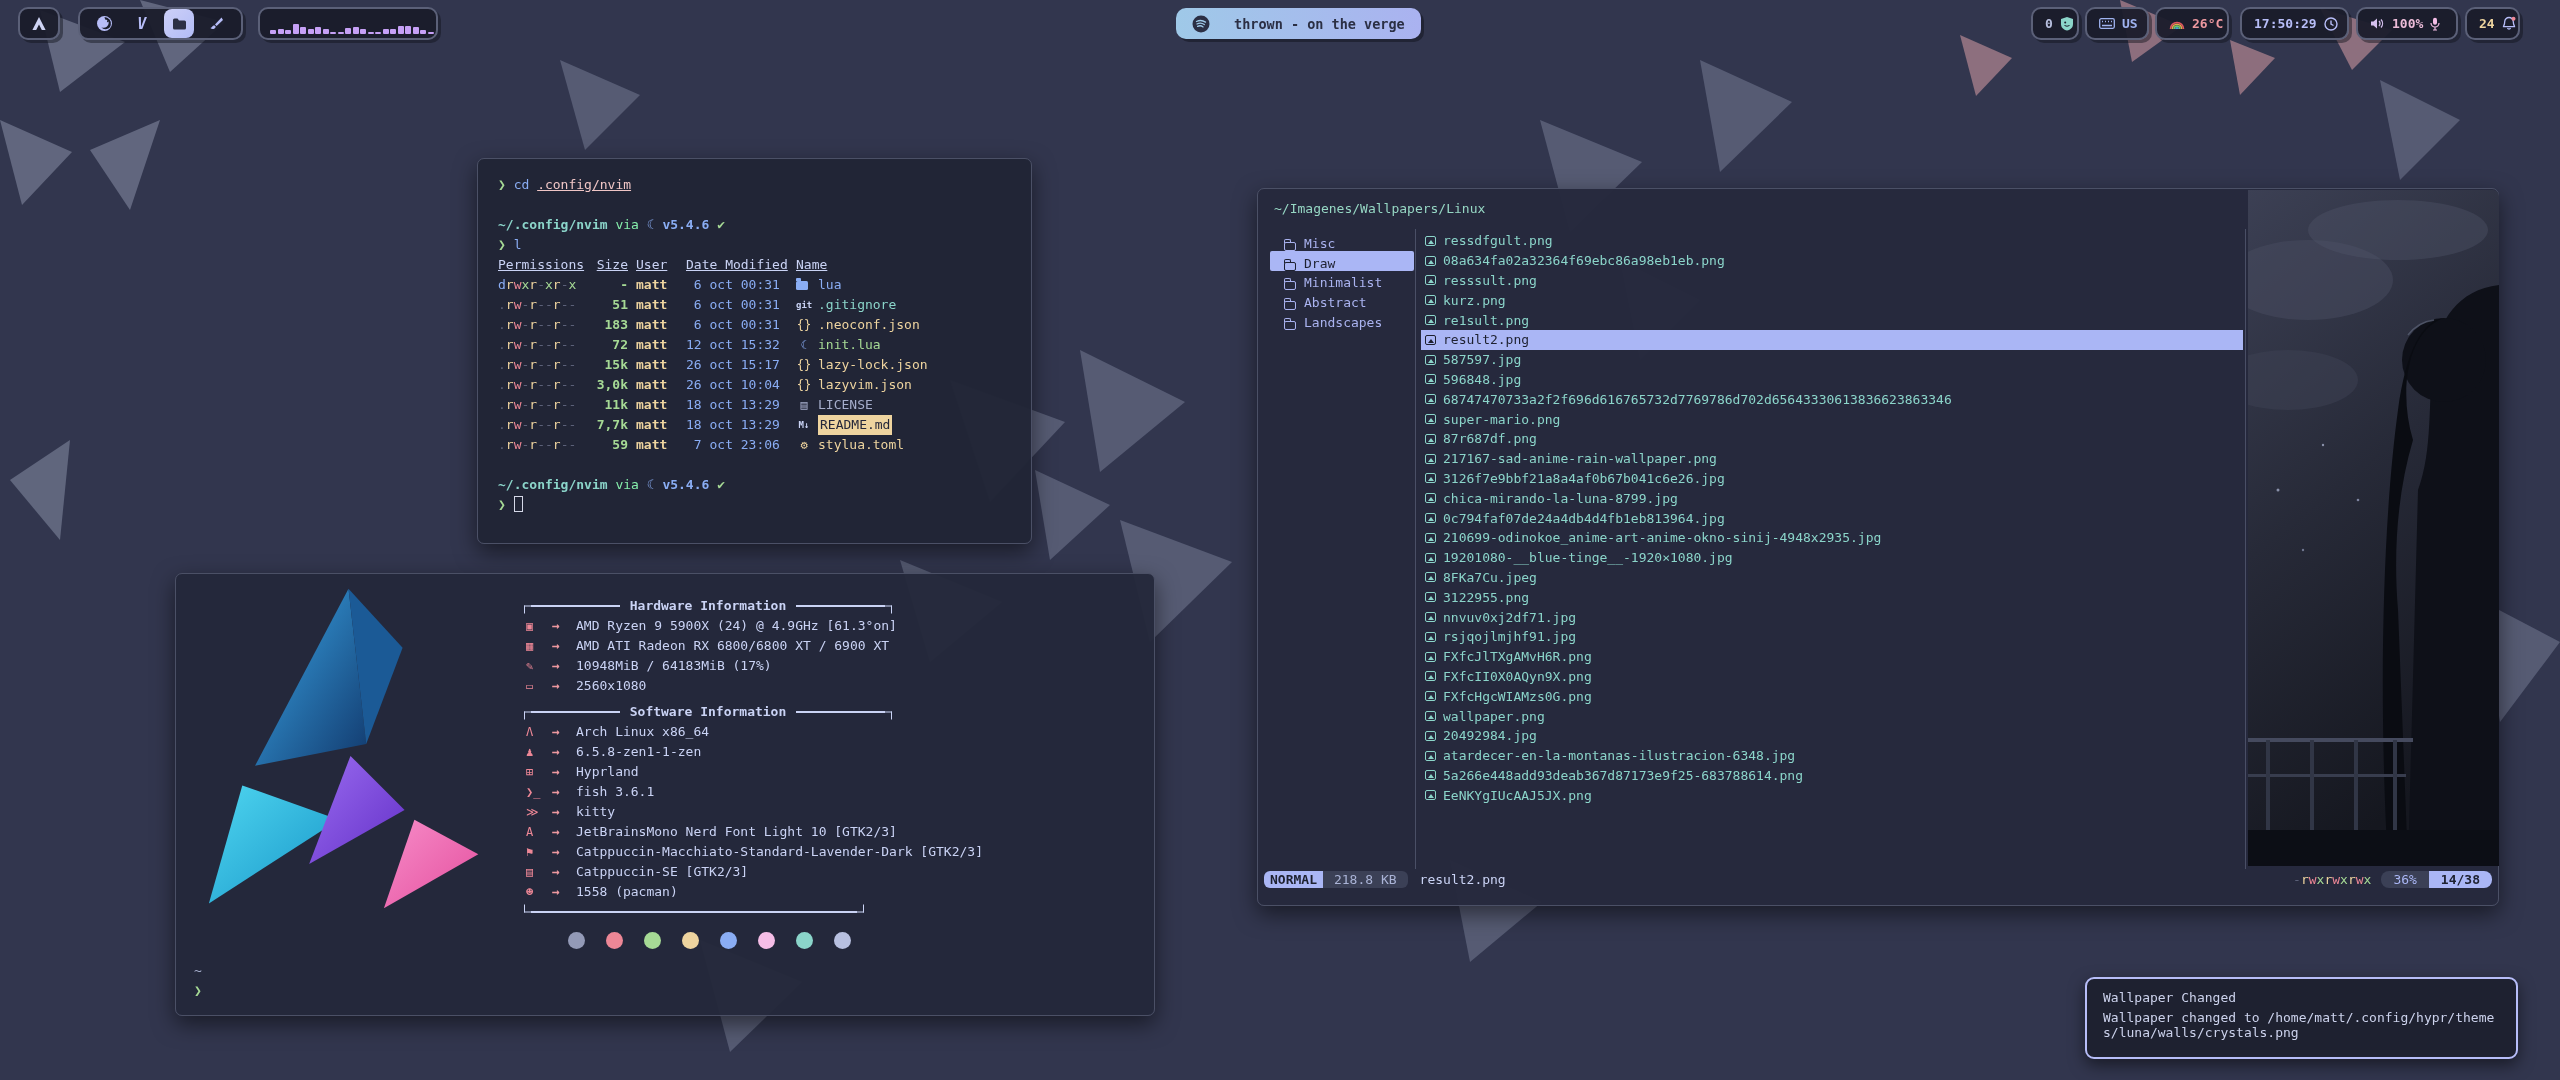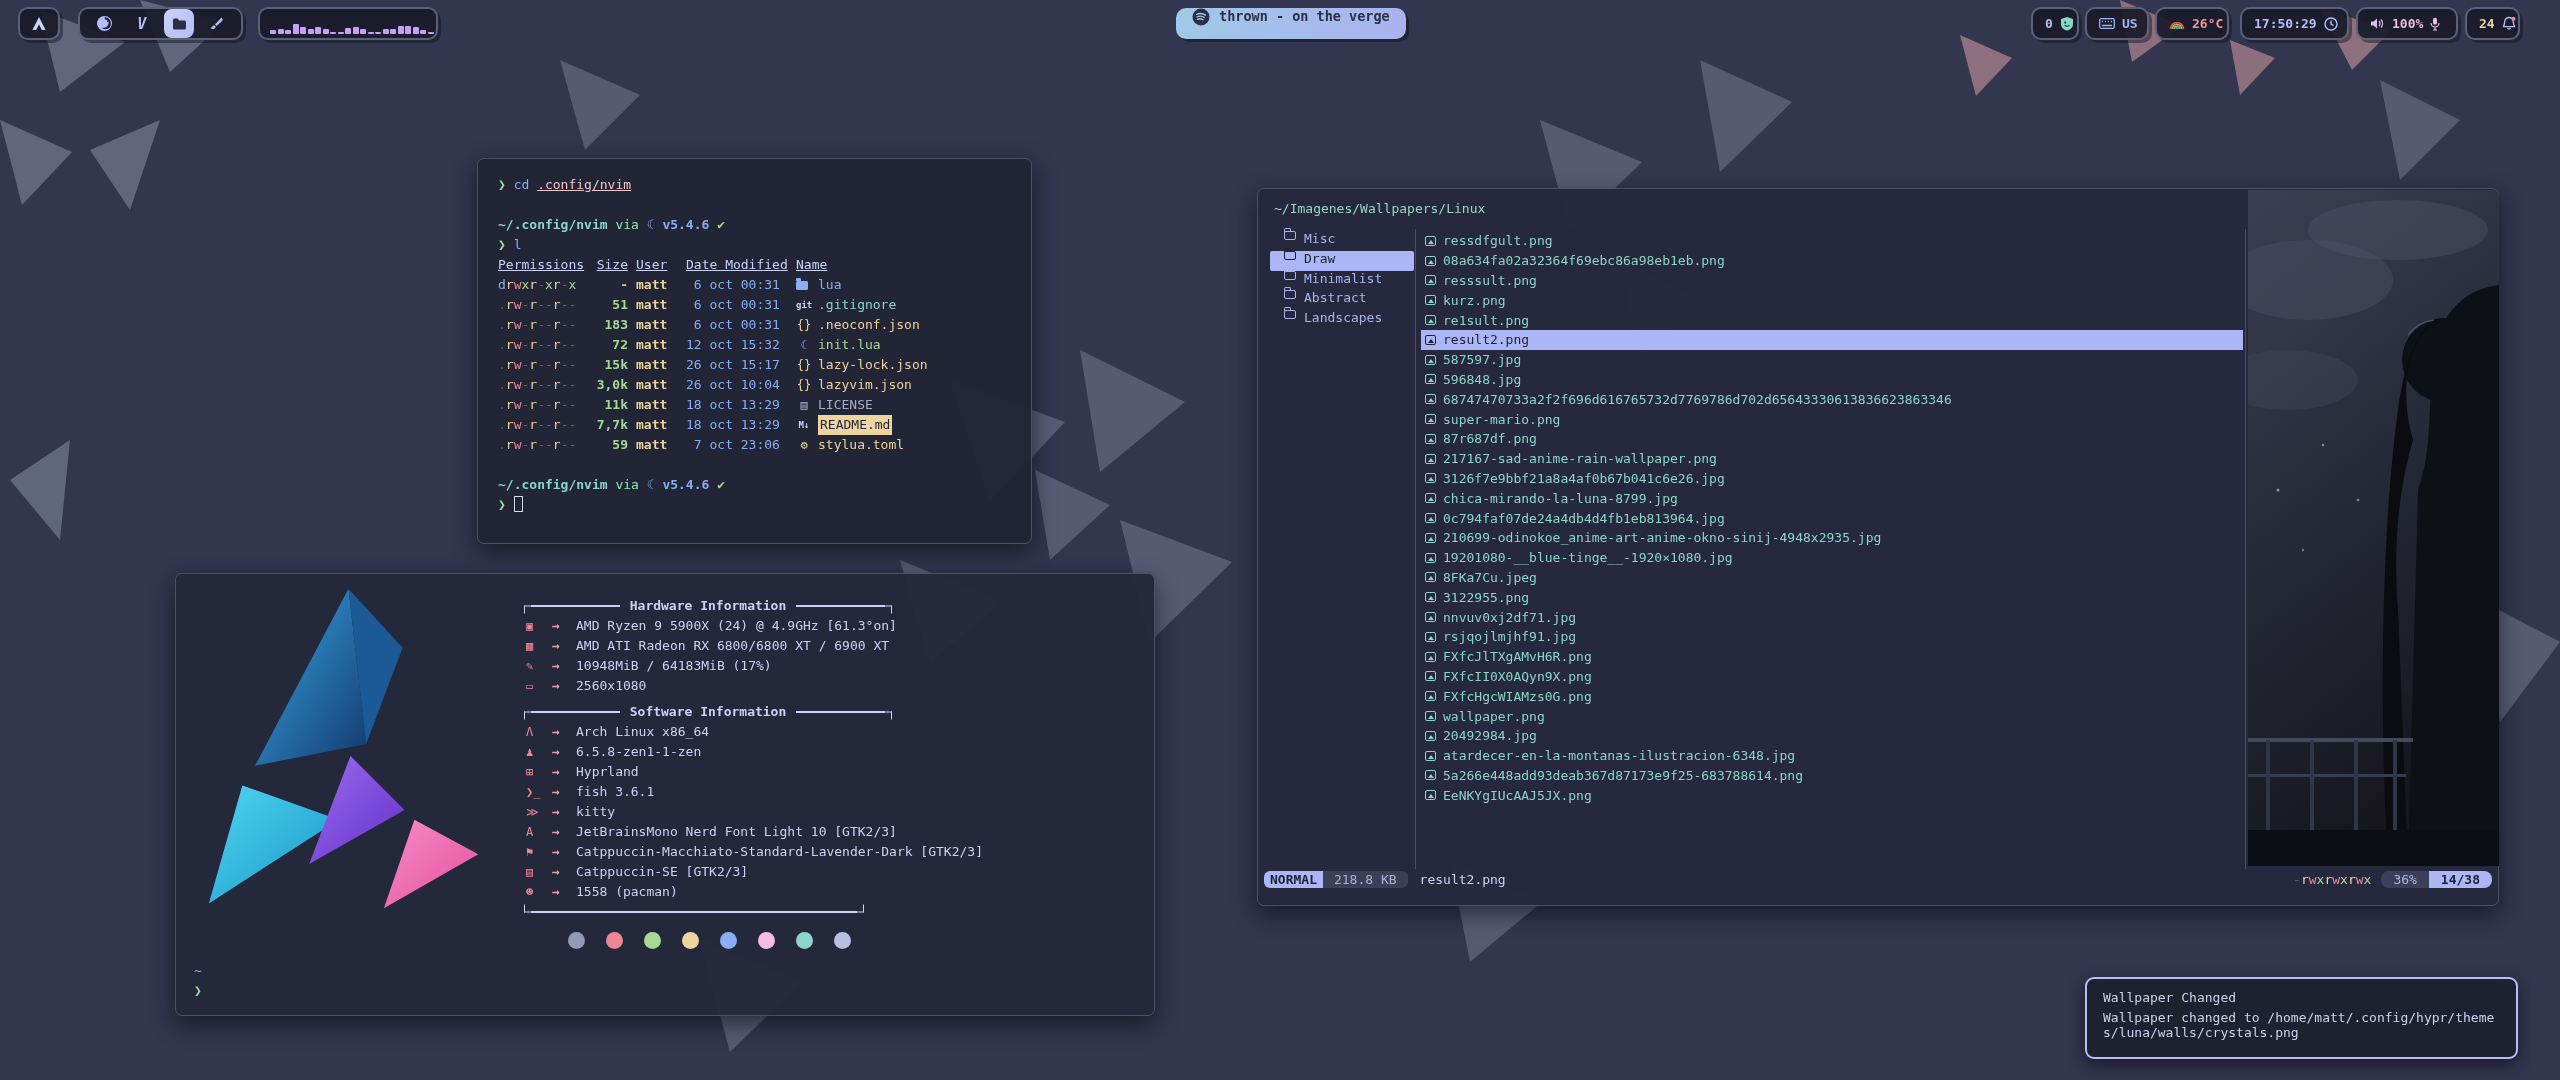--- a/index.html
+++ b/index.html
@@ -11,21 +11,21 @@
   
   .island{position:absolute;top:7px;height:33px;background:rgba(25,28,42,.94);
     border:2px solid #5b6078;border-radius:10px;display:flex;align-items:center;
     box-shadow:3px 3px 0 rgba(15,17,27,.45);color:#b8c0e0;font-size:13px}
   .island .seg{display:flex;align-items:center;gap:7px;padding:0 12px;font-weight:600}
   .appbtn{width:30px;height:29px;display:flex;align-items:center;justify-content:center;border-radius:8px;cursor:pointer}
   .appbtn.active{background:linear-gradient(135deg,#cdd0f8,#b2bcf6)}
   .vimv{color:#b7bdf8;font-weight:bold;font-style:italic;font-size:15px}
   #visualizer{display:flex;align-items:flex-end;gap:1.5px;height:20px;padding:0 10px}
   .vbar{width:6px;background:#c6a0f6;border-radius:1px}
-  #music-pill{position:absolute;left:1176px;top:8px;height:31px;display:flex;align-items:flex-start;gap:9px;
+  #music-pill{position:absolute;left:1176px;top:8px;height:31px;display:flex;align-items:center;gap:24px;
     padding:0 16px;border-radius:10px;background:linear-gradient(90deg,#9fc9e8,#aab2f0);
     box-shadow:3px 3px 0 rgba(15,17,27,.5);color:#2b2f44;font-weight:bold;font-size:13.5px;cursor:pointer}
   .w-num{font-weight:600}
   .c-upd{color:#b8c0e0}.c-kbd{color:#9fb3f0}.c-temp{color:#ee99a0}.c-time{color:#b7bdf8}
   .c-vol{color:#ecbcd8}.c-count{color:#eed49f}
 
   
   .window{position:absolute;border:1px solid #4b5066;border-radius:7px;
     box-shadow:0 8px 22px rgba(0,0,0,.5)}
   #terminal{left:477px;top:158px;width:555px;height:386px;background:rgba(33,37,54,.97);
@@ -70,21 +70,21 @@
   #fetch-prompt{position:absolute;left:18px;bottom:14px;line-height:20px}
 
   
   #fm{left:1257px;top:188px;width:1242px;height:718px;background:rgba(37,41,60,.96);
     font-size:13px;color:#8bd5ca}
   #fm-path{position:absolute;left:16px;top:12px;color:#96d7c4;font-weight:500}
   #fm-tab{position:absolute;left:1198px;top:10px;width:27px;height:19px;background:#96aef2;
     color:#24273a;display:flex;align-items:center;justify-content:center;border-radius:2px}
   .vdiv{position:absolute;top:40px;width:1px;height:640px;background:#4a4f66}
   #fm-sidebar{position:absolute;left:12px;top:42px;width:144px;color:#aab3f0}
-  .sb-item{height:19.8px;display:flex;align-items:flex-start;padding-left:14px;border-radius:2px;cursor:pointer}
+  .sb-item{height:19.8px;display:flex;align-items:flex-end;padding-left:14px;border-radius:2px;cursor:pointer}
   .sb-item.sel{background:#aab6f5;color:#1e2130}
   #fm-files{position:absolute;left:163px;top:42px;width:822px}
   .fm-item{height:19.8px;display:flex;align-items:center;padding-left:4px;white-space:pre;cursor:pointer}
   .fm-item.sel{background:#aab6f5;color:#1e2130}
   .fico{display:inline-block;width:12px;height:9px;border:1.4px solid currentColor;border-radius:2px;position:relative;margin-right:8px;flex:none}
   .fico::before{content:"";position:absolute;left:-1.4px;top:-4px;width:5px;height:3px;border:1.4px solid currentColor;border-bottom:none;border-radius:2px 2px 0 0}
   .iico{display:inline-block;width:11px;height:10px;border:1.3px solid currentColor;border-radius:2px;position:relative;margin-right:7px;flex:none}
   .iico::after{content:"";position:absolute;left:1.5px;bottom:1px;width:0;height:0;border-left:3px solid transparent;border-right:3px solid transparent;border-bottom:4px solid currentColor}
   #fm-preview{position:absolute;left:990px;top:1px;width:251px;height:676px;overflow:hidden;border-radius:0 6px 0 0}
   #fm-status{position:absolute;left:6px;top:680px;right:6px;height:21px;display:flex;align-items:center;font-size:13px}

